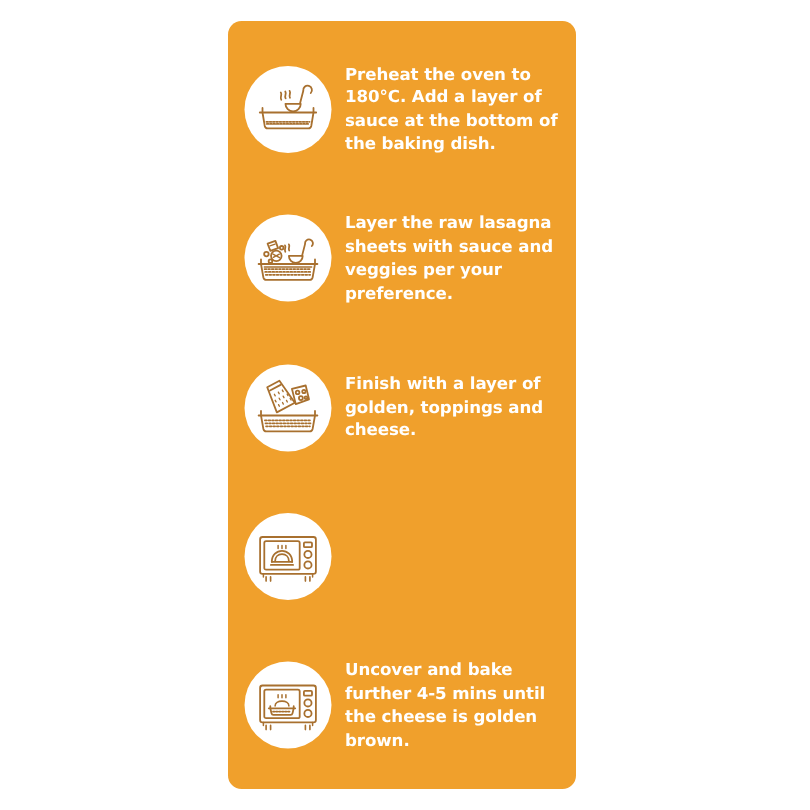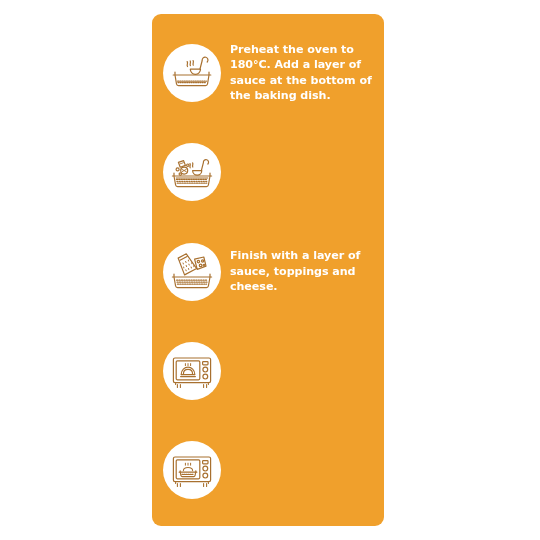--- a/index.html
+++ b/index.html
@@ -105,20 +105,21 @@
             <circle cx="14.2" cy="20.6" r="3.5"></circle>
             <path d="M12 19.4 L16.4 21.8 M12.2 21.6 L16.2 19.4" stroke-width="0.9"></path>
             <path d="M8.4 12.4 L13.6 10.6 L15.4 15.4 L10.2 17.2 Z"></path>
             <path d="M10 13.9 L13.4 12.7" stroke-width="0.85"></path>
             <circle cx="7.6" cy="19.4" r="1.5"></circle>
             <circle cx="10.3" cy="24.1" r="1.2"></circle>
             <circle cx="17.8" cy="15.2" r="1.2"></circle>
           </g>
         </svg>
       </div>
+      <div class="step-text">Layer the raw lasagna sheets with sauce and veggies per your preference.</div>
     </div>
 
     <div class="step">
       <div class="icon-wrap">
         <svg width="44" height="44" viewBox="0 0 44 44">
           <g fill="none" stroke="#a8702f" stroke-width="1.2" stroke-linecap="round" stroke-linejoin="round">
             <path d="M4 27 L4 24 M4 27 L5.6 36 A2 2 0 0 0 7.6 37.6 L36.4 37.6 A2 2 0 0 0 38.4 36 L40 27 M40 27 L40 24"></path>
             <path d="M2.4 27 L41.6 27"></path>
             <path d="M6.6 30.2 L37.4 30.2" stroke-dasharray="1.2 1.2"></path>
             <path d="M7 32.2 L37 32.2" stroke-dasharray="1.2 1.2"></path>
@@ -131,21 +132,21 @@
               <path d="M13.6 18.6 L13.6 19.8 M16.6 18.6 L16.6 19.8 M19.6 18.6 L19.6 19.8 M22.4 18.6 L22.4 19.8" stroke-width="0.9"></path>
             </g>
             <path d="M24.6 9.2 L33.8 7 L36 16.2 L27.2 19.4 Z"></path>
             <circle cx="28.4" cy="11.6" r="1.2"></circle>
             <circle cx="32.6" cy="11" r="1.1"></circle>
             <circle cx="30.6" cy="15.4" r="1.3"></circle>
             <circle cx="34" cy="15.2" r="0.9"></circle>
           </g>
         </svg>
       </div>
-      <div class="step-text">Finish with a layer of sauce, toppings and cheese.</div>
+      <div class="step-text">Finish with a layer of golden, toppings and cheese.</div>
     </div>
 
     <div class="step">
       <div class="icon-wrap">
         <svg width="44" height="44" viewBox="0 0 44 44">
           <g fill="none" stroke="#a8702f" stroke-width="1.2" stroke-linecap="round" stroke-linejoin="round">
             <rect x="3.4" y="9" width="37.2" height="24.6" rx="1.6"></rect>
             <rect x="6.2" y="11.8" width="23.6" height="19" rx="1.2"></rect>
             <path d="M7.4 35.6 L7.4 38.4 M10.4 35.6 L10.4 38.4 M33.6 35.6 L33.6 38.4 M36.6 35.6 L36.6 38.4" stroke-width="1.1"></path>
             <path d="M5.6 33.6 L5.6 35.6 M38.4 33.6 L38.4 35.6" stroke-width="1"></path>
@@ -174,16 +175,17 @@
             <path d="M9.2 24.2 L26.8 24.2"></path>
             <path d="M12 26.4 L24 26.4" stroke-dasharray="1 1"></path>
             <path d="M13.4 22.6 C13.4 20.6 15.4 19.4 18 19.4 C20.6 19.4 22.6 20.6 22.6 22.6" stroke-width="1.05"></path>
             <path d="M15.4 17.2 L15.4 15.2 M18 17.2 L18 15.2 M20.6 17.2 L20.6 15.2" stroke-width="1"></path>
             <rect x="32.6" y="12.6" width="5.4" height="3.2" rx="0.7"></rect>
             <circle cx="35.3" cy="20.6" r="2.4"></circle>
             <circle cx="35.3" cy="27.6" r="2.4"></circle>
           </g>
         </svg>
       </div>
+      <div class="step-text">Uncover and bake further 4-5 mins until the cheese is golden brown.</div>
     </div>
 
   </div>
 </div>
 
 </body></html>

